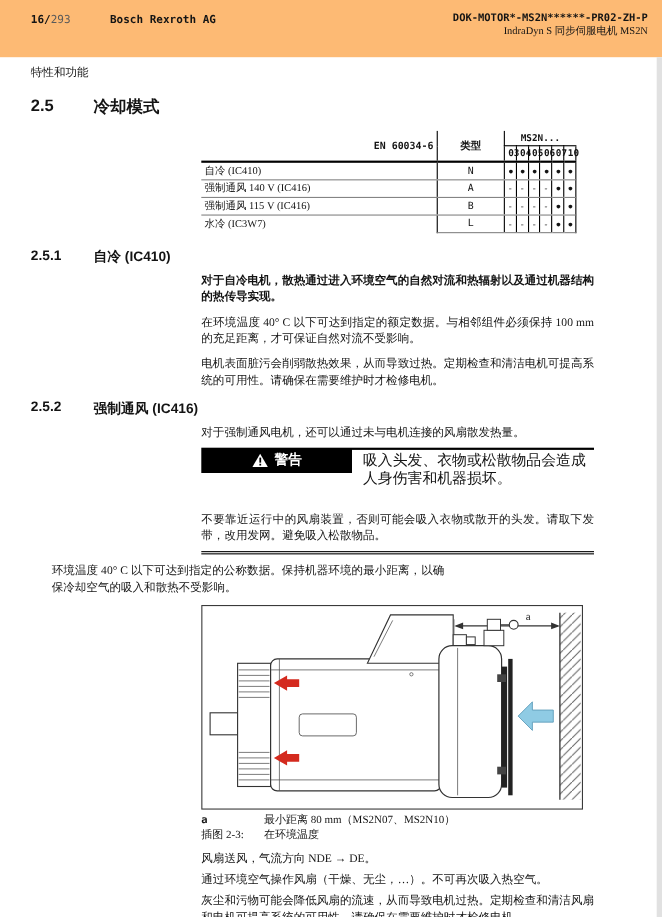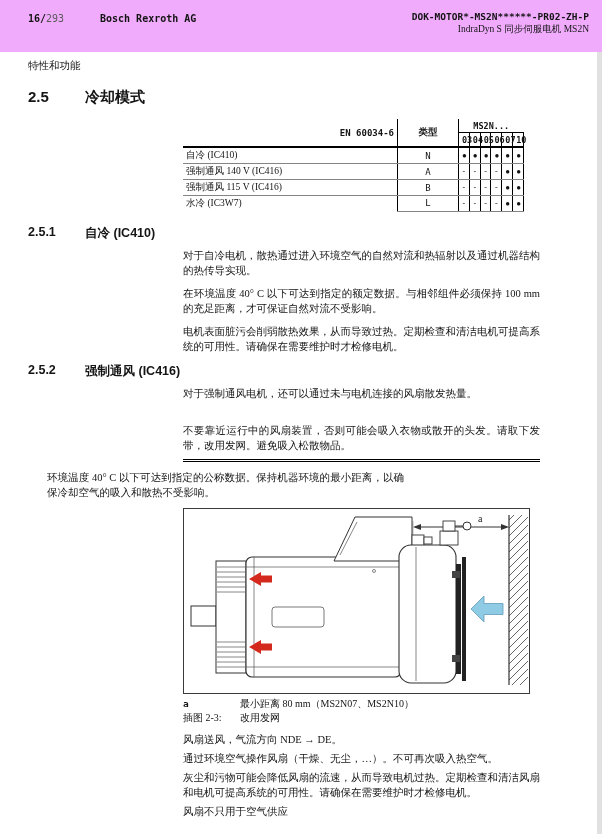--- a/index.html
+++ b/index.html
@@ -4,21 +4,21 @@
 <style>
   html,body { margin:0; padding:0; }
   body {
     width:602px; height:834px; background:#ffffff; position:relative; overflow:hidden;
     font-family:"Liberation Serif", serif; color:#141414;
     -webkit-font-smoothing:antialiased;
   }
   .edge-strip { position:absolute; top:52px; right:0; width:5px; height:782px; background:#e1e1e1; }
 
   
-  .header-band { position:relative; width:602px; height:52px; background:#f0abfc; }
+  .header-band { position:relative; width:602px; height:52px; background:#fdba74; }
   .hdr-pageno { position:absolute; left:28px; top:13px; font-family:"DejaVu Sans Mono", monospace; font-size:10px; }
   .hdr-pageno .b { font-weight:bold; }
   .hdr-pageno .l { color:#5a5a5a; }
   .hdr-company { position:absolute; left:100px; top:13px; font-family:"DejaVu Sans Mono", monospace; font-weight:bold; font-size:10px; }
   .hdr-right { position:absolute; right:13px; top:10px; text-align:right; line-height:13px; }
   .hdr-code { font-family:"DejaVu Sans Mono", monospace; font-weight:bold; font-size:9.5px; }
   .hdr-sub  { font-size:9.5px; }
 
   
   .chapter-label { margin:7px 0 0 28px; font-size:10.5px; }
@@ -139,31 +139,42 @@
     <td class="av">●</td>
     <td class="av last">●</td>
   </tr>
 </tbody>
   </table>
 
 <div class="h2" style="margin-top:13px;">
   <span class="num">2.5.1</span>
   <span class="ttl">自冷 (IC410)</span>
 </div>
-<p class="body" style="margin-top:6px;">对于自冷电机，散热通过进入环境空气的自然对流和热辐射以及通过机器结构的热传导实现。</p>
+<p class="body" style="margin-top:6px;font-weight:bold;">对于自冷电机，散热通过进入环境空气的自然对流和热辐射以及通过机器结构的热传导实现。</p>
 <p class="body">在环境温度 40° C 以下可达到指定的额定数据。与相邻组件必须保持 100 mm 的充足距离，才可保证自然对流不受影响。</p>
 <p class="body">电机表面脏污会削弱散热效果，从而导致过热。定期检查和清洁电机可提高系统的可用性。请确保在需要维护时才检修电机。</p>
 
 <div class="h2">
   <span class="num">2.5.2</span>
   <span class="ttl">强制通风 (IC416)</span>
 </div>
 <p class="body tight" style="margin-top:6px;">对于强制通风电机，还可以通过未与电机连接的风扇散发热量。</p>
 
 <div class="warning">
+  <div class="warn-top">
+    <div class="warn-label">
+      <svg width="15" height="13" viewBox="0 0 15 13">
+        <polygon points="7.5,0.5 14.5,12.5 0.5,12.5" fill="#ffffff"></polygon>
+        <rect x="6.8" y="4" width="1.6" height="4.6" fill="#000000"></rect>
+        <rect x="6.8" y="9.6" width="1.6" height="1.6" fill="#000000"></rect>
+      </svg>
+      <span>警告</span>
+    </div>
+    <div class="warn-headline">吸入头发、衣物或松散物品会造成人身伤害和机器损坏。</div>
+  </div>
   <div class="warn-body">不要靠近运行中的风扇装置，否则可能会吸入衣物或散开的头发。请取下发带，改用发网。避免吸入松散物品。</div>
 </div>
 
 <p class="body tight" style="margin-top:8px;margin-left:47px;">环境温度 40° C 以下可达到指定的公称数据。保持机器环境的最小距离，以确保冷却空气的吸入和散热不受影响。</p>
 
 <div class="figure">
   <svg width="345" height="184" viewBox="0 0 345 184">
     <defs>
       <pattern id="hatch" width="8" height="8" patternUnits="userSpaceOnUse">
         <path d="M8,0 L0,8" stroke="#666" stroke-width="1"></path>
@@ -228,19 +239,19 @@
     <polygon points="287,100 300,87 300,94.5 319,94.5 319,105.5 300,105.5 300,113" stroke="#5f9cba" stroke-width="0.8" fill="#8fcbe4"></polygon>
   </svg>
 </div>
 
 <div class="fig-legend">
   <span class="key">a</span>
   <span class="val">最小距离 80 mm（MS2N07、MS2N10）</span>
 </div>
 <div class="fig-caption">
   <span class="lbl">插图 2-3:</span>
-  <span class="txt">改用发网</span>
+  <span class="txt">在环境温度</span>
 </div>
 
 <p class="body tight" style="margin-top:8px;">风扇送风，气流方向 NDE → DE。</p>
 <p class="body tight">通过环境空气操作风扇（干燥、无尘，…）。不可再次吸入热空气。</p>
 <p class="body tight">灰尘和污物可能会降低风扇的流速，从而导致电机过热。定期检查和清洁风扇和电机可提高系统的可用性。请确保在需要维护时才检修电机。</p>
 <p class="body tight">风扇不只用于空气供应</p>
 
 </body></html>

